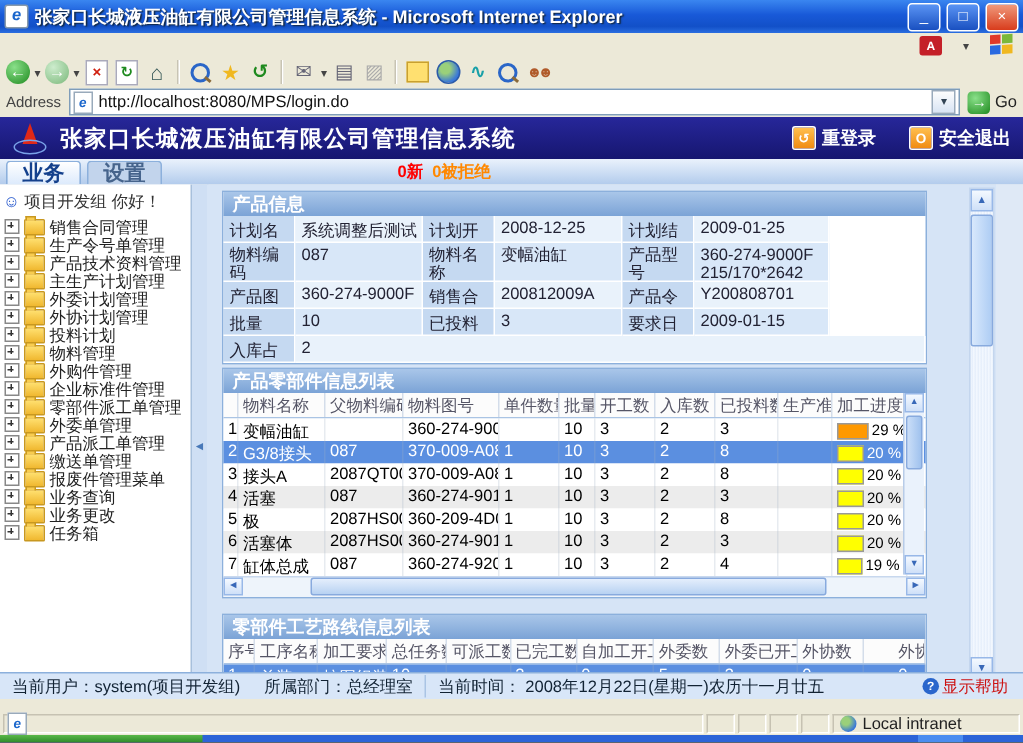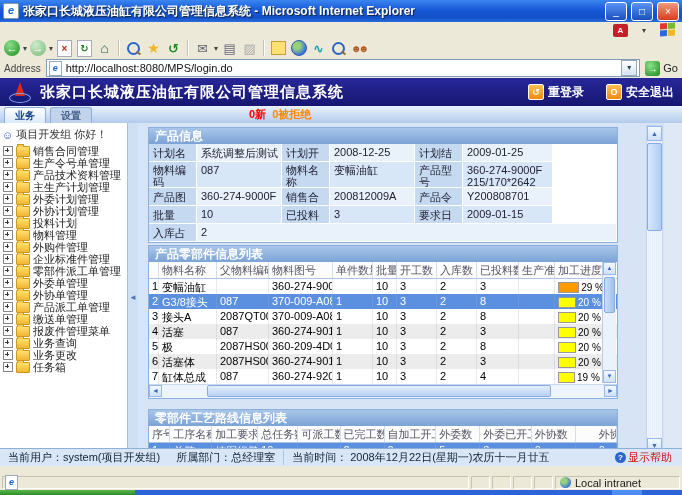--- a/index.html
+++ b/index.html
@@ -78,21 +78,21 @@
     border-right:5px solid transparent;border-bottom:14px solid #e02818;}
   .logo .ring{position:absolute;left:1px;top:12px;width:20px;height:8px;border:1px solid #7aa2e8;border-radius:50%;}
   .apptitle{flex:1;color:#fff;font-weight:bold;font-size:15px;letter-spacing:1px;white-space:nowrap;}
   .hbtn{display:flex;align-items:center;gap:4px;color:#fff;font-size:12px;font-weight:bold;margin-left:14px;white-space:nowrap;}
   .hbtn .hico{width:14px;height:14px;border-radius:2px;background:linear-gradient(#ffc050,#f08a10);border:1px solid #fff;
     color:#fff;font-size:9px;display:flex;align-items:center;justify-content:center;}
 
   
   .tabrow{top:106px;height:17px;background:linear-gradient(180deg,#eaf2fc,#b2cbec);display:flex;align-items:flex-end;}
   .tab{height:15px;line-height:15px;padding:0 10px;margin-left:4px;border:1px solid #8cb0dc;border-bottom:none;
-    border-radius:3px 3px 0 0;font-size:10px;font-weight:bold;}
+    border-radius:3px 3px 0 0;font-size:14px;font-weight:bold;}
   .tab.active{background:linear-gradient(#ffffff,#dceafc);color:#14408c;}
   .tab.inactive{background:#c2d4ec;color:#46648c;}
   .topmenu{display:flex;align-items:center;height:100%;margin-left:18px;gap:0;}
   .tm-item{padding:0 8px;font-size:12px;font-weight:bold;color:#0a2a7a;white-space:nowrap;}
   .tm-item + .tm-item{border-left:1px solid #7a9cc8;}
   .badge-new{color:#ff0000;font-weight:bold;font-size:11px;margin-left:4px;}
   .badge-rej{color:#ff8800;font-weight:bold;font-size:11px;margin-left:6px;}
 
   
   .main{top:123px;height:333px;background:#d6e4f6;}
@@ -375,25 +375,20 @@
           <span>零部件派工单管理</span>
         </div>
           <div class="titem">
           <span class="plus"></span>
           <span class="folder"></span>
           <span>外委单管理</span>
         </div>
           <div class="titem">
           <span class="plus"></span>
           <span class="folder"></span>
-          <span>外协单管理</span>
-        </div>
-          <div class="titem">
-          <span class="plus"></span>
-          <span class="folder"></span>
           <span>产品派工单管理</span>
         </div>
           <div class="titem">
           <span class="plus"></span>
           <span class="folder"></span>
           <span>缴送单管理</span>
         </div>
           <div class="titem">
           <span class="plus"></span>
           <span class="folder"></span>

